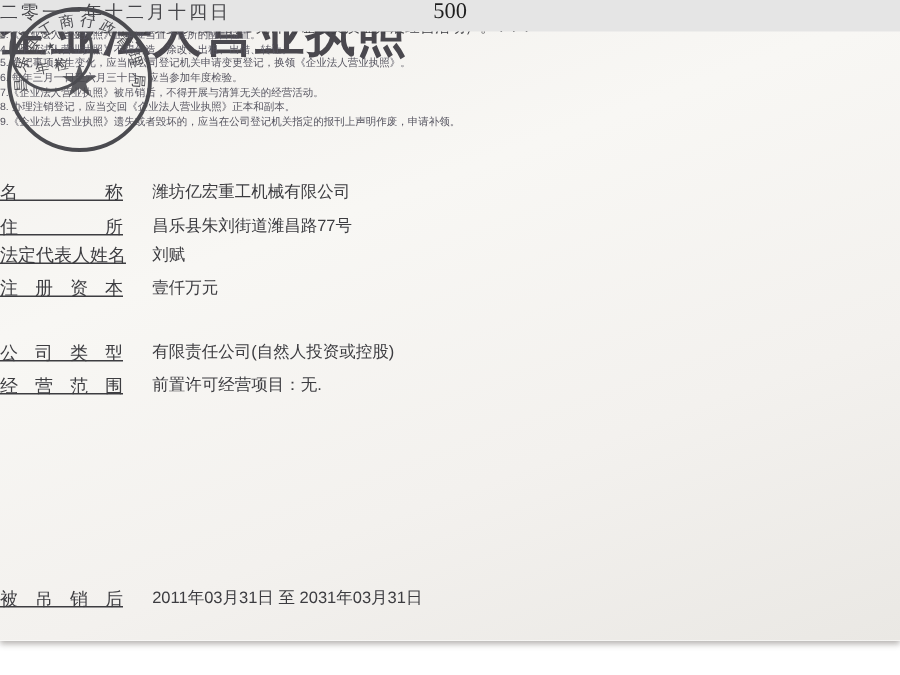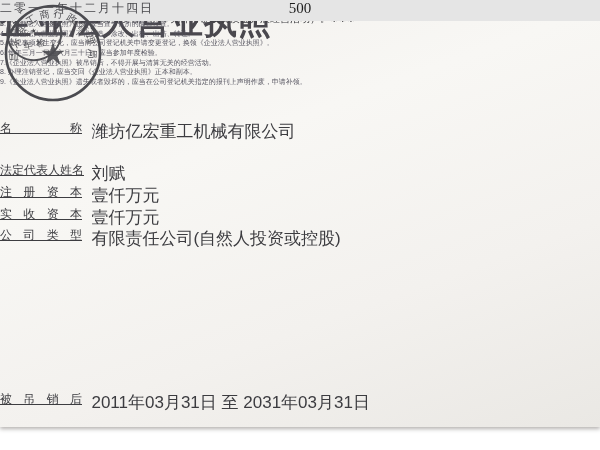--- a/index.html
+++ b/index.html
@@ -12,21 +12,21 @@
   .crease{position:absolute;left:572;top:170;width:1px;height:140;background:rgba(110,105,100,.18);transform:rotate(4deg);}
 
   .title{position:absolute;left:26;top:20;font-size:33px;font-weight:bold;color:#4a484e;letter-spacing:1px;white-space:nowrap;}
   .subtitle{position:absolute;left:30;top:73;width:250;text-align:center;font-size:13px;letter-spacing:5px;color:#434347;}
   .regline{position:absolute;left:112;top:93;font-size:12px;color:#3e3e42;white-space:nowrap;}
   .regnum{font-family:"Liberation Serif","DejaVu Serif",serif;font-size:13.5px;letter-spacing:1px;margin-left:10px;}
 
   .frow{position:absolute;left:28;width:330;white-space:nowrap;}
   .f-label{display:inline-block;width:82px;font-size:12px;color:#3d3d41;
            text-align:justify;text-align-last:justify;-moz-text-align-last:justify;vertical-align:top;text-decoration:underline;}
-  .f-value{display:inline-block;margin-left:5px;font-size:17px;color:#3c3c40;vertical-align:top;}
+  .f-value{display:inline-block;margin-left:15px;font-size:11px;color:#3c3c40;vertical-align:top;}
   .scope-cont{position:absolute;left:113;top:264;width:224;font-size:10px;line-height:12.8px;
               color:#3d3d41;text-align:justify;}
 
   .notice-title{position:absolute;left:408;top:48;width:110;text-align:center;font-size:10.5px;
                 letter-spacing:6px;color:#4a4a50;font-weight:bold;}
   .notice-list{position:absolute;left:349;top:70;width:241;font-size:7px;line-height:9.6px;color:#565560;}
   .notice-list div{padding-left:8px;text-indent:-8px;}
 
   .annual-title{position:absolute;left:355;top:184;width:210;text-align:center;font-size:9px;
                 letter-spacing:3px;color:#4a4a50;}
@@ -63,35 +63,39 @@
 
     <div class="regline">
       <span>注册号</span>
       <span class="regnum">370725200010605 -1</span>
     </div>
 
     <div class="frow" style="top:120px">
       <span class="f-label">名称</span>
       <span class="f-value">潍坊亿宏重工机械有限公司</span>
     </div>
+    <div class="frow" style="top:143px">
+      <span class="f-label">住所</span>
+      <span class="f-value">昌乐县朱刘街道潍昌路77号</span>
+    </div>
     <div class="frow" style="top:162px">
       <span class="f-label">法定代表人姓名</span>
       <span class="f-value">刘赋</span>
     </div>
     <div class="frow" style="top:184px">
       <span class="f-label">注册资本</span>
       <span class="f-value">壹仟万元</span>
     </div>
-    <div class="frow" style="top:206px">
-      <span class="f-label">实收资本</span>
-      <span class="f-value">壹仟万元</span>
-    </div>
     <div class="frow" style="top:227px">
       <span class="f-label">公司类型</span>
       <span class="f-value">有限责任公司(自然人投资或控股)</span>
+    </div>
+    <div class="frow" style="top:249px">
+      <span class="f-label">经营范围</span>
+      <span class="f-value">前置许可经营项目：无.</span>
     </div>
 
     <div class="scope-cont">一般经营项目：矿山、冶金、建筑、农业专用设备及配件生产、销售（以上范围不含特种设备不含国家法律、法规及国家禁止、限制经营的项目；涉及前置许可或资质管理的，凭许可证或资质证开展经营活动）。※※※</div>
 
     <div class="frow" style="top:391px">
       <span class="f-label">被吊销后</span>
       <span class="f-value">2011年03月31日 至 2031年03月31日</span>
     </div>
 
     <div class="notice-title">须　知</div>

